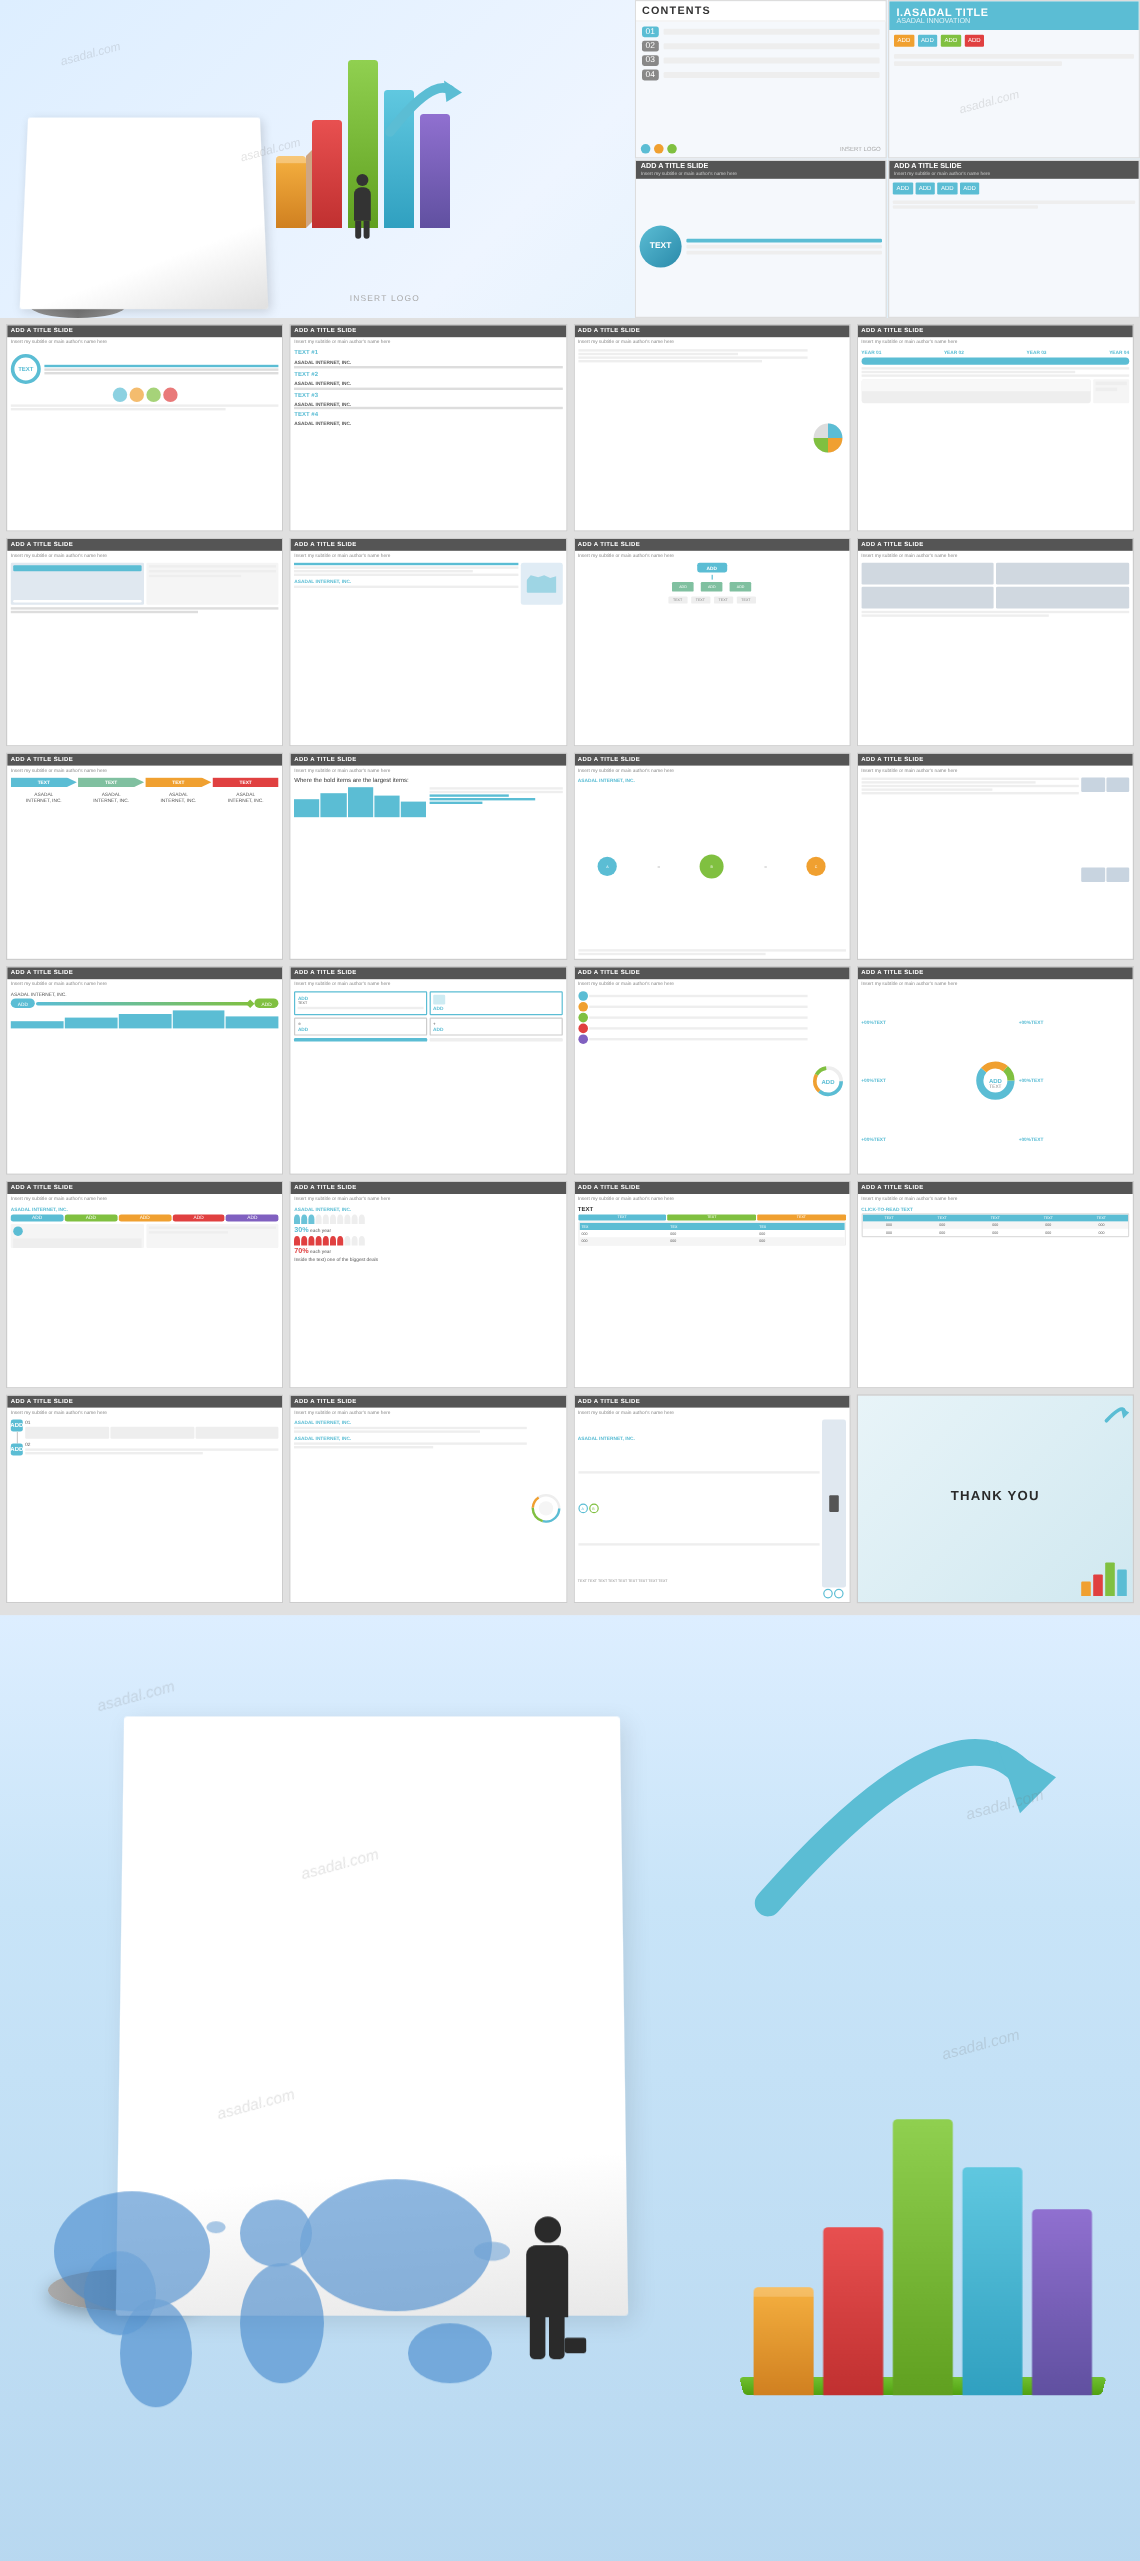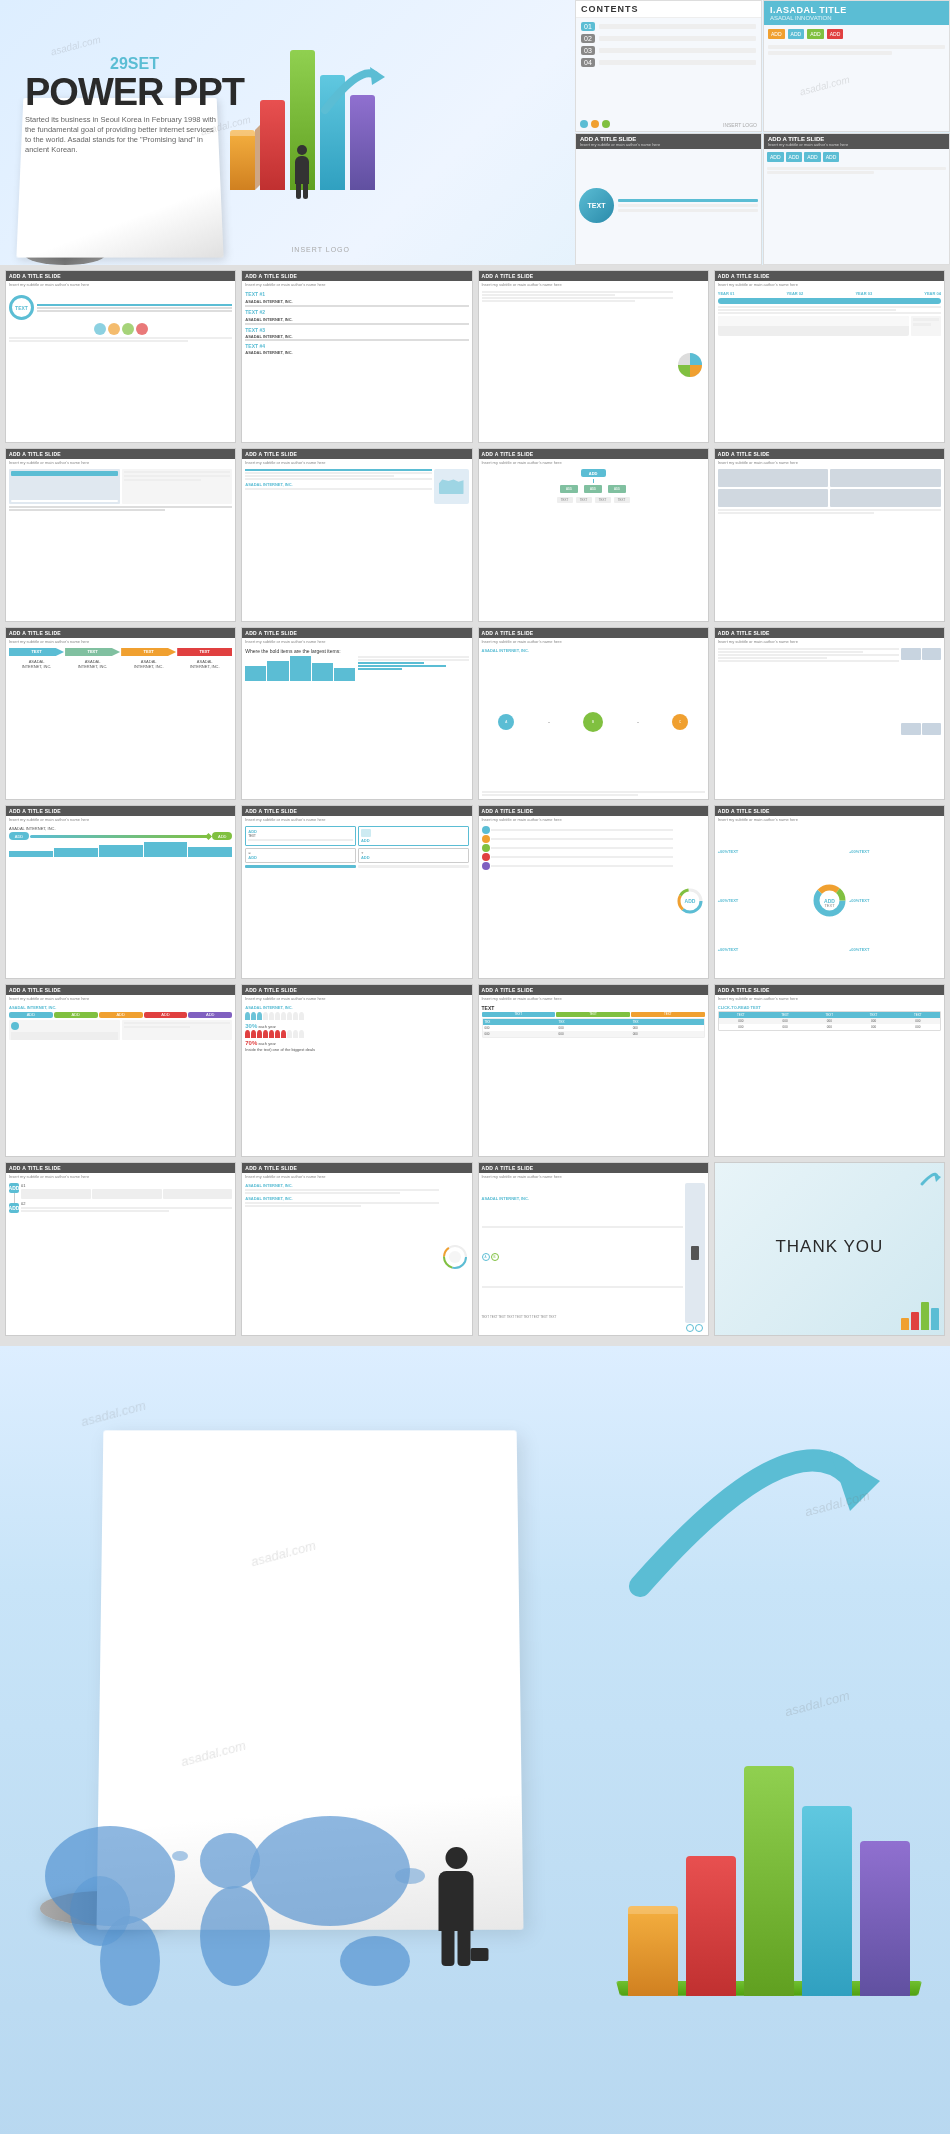--- a/index.html
+++ b/index.html
@@ -119,25 +119,20 @@
 
   <div style="position:absolute;left:0;top:0;width:370px;height:265px;overflow:hidden;">
 
     <div style="position:absolute;bottom:0;left:20px;width:220px;height:180px;z-index:2;">
 
       <div style="position:absolute;bottom:0;left:5px;width:80px;height:20px;background:linear-gradient(90deg,#999,#777,#999);border-radius:50%;"></div>
 
       <div style="position:absolute;bottom:10px;left:0;width:200px;height:160px;background:linear-gradient(160deg,#fff 70%,#e0e0e0 100%);border-radius:2px;box-shadow:2px 2px 8px rgba(0,0,0,0.15);transform:perspective(200px) rotateX(5deg);"></div>
     </div>
 
-    <div style="position:absolute;left:25px;top:55px;z-index:3;">
-      <div style="color:#5bbdd4;font-size:16px;font-weight:bold;text-align:center;">29SET</div>
-      <div style="font-size:38px;font-weight:900;color:#2a2a2a;line-height:1;letter-spacing:-1px;">POWER PPT</div>
-      <div style="font-size:7.5px;color:#666;margin-top:4px;max-width:195px;line-height:1.35;">Started its business in Seoul Korea in February 1998 with the fundamental goal of providing better internet services to the world. Asadal stands for the "Promising land" in ancient Korean.</div>
-    </div>
 
     <div style="position:absolute;bottom:12px;right:20px;font-size:7px;color:#aaa;letter-spacing:1px;z-index:3;">INSERT LOGO</div>
   </div>
 
   <div style="position:absolute;left:230px;top:50px;z-index:4;display:flex;align-items:flex-end;gap:5px;">
     <div style="width:25px;height:60px;background:linear-gradient(180deg,#f5b040,#d08020);border-radius:3px 3px 0 0;position:relative;">
       <div style="position:absolute;top:0;right:-5px;width:5px;height:100%;background:rgba(180,90,10,0.5);transform:skewY(-45deg);transform-origin:top left;"></div>
       <div style="position:absolute;top:0;left:0;width:100%;height:6px;background:rgba(255,255,255,0.3);"></div>
     </div>
     <div style="width:25px;height:90px;background:linear-gradient(180deg,#e85050,#c03030);border-radius:3px 3px 0 0;"></div>
@@ -155,21 +150,21 @@
 
   <div style="position:absolute;left:295px;top:145px;z-index:4;">
     <div style="width:10px;height:10px;background:#333;border-radius:50%;margin:0 auto;"></div>
     <div style="width:14px;height:28px;background:#333;margin:1px auto 0;border-radius:6px 6px 0 0;"></div>
     <div style="display:flex;gap:2px;justify-content:center;">
       <div style="width:5px;height:15px;background:#333;border-radius:0 0 3px 3px;"></div>
       <div style="width:5px;height:15px;background:#333;border-radius:0 0 3px 3px;"></div>
     </div>
   </div>
 
-  <div style="position:absolute;right:0;top:0;width:375px;height:265px;display:grid;grid-template-columns:1fr 1fr;grid-template-rows:1fr 1fr;gap:1px;overflow:hidden;">
+  <div style="position:absolute;right:0;top:0;width:421px;height:265px;display:grid;grid-template-columns:1fr 1fr;grid-template-rows:1fr 1fr;gap:1px;overflow:hidden;">
 
     <div style="background:#f5f8fc;border:1px solid #ddd;position:relative;overflow:hidden;">
       <div style="background:#fff;padding:3px 5px;border-bottom:1px solid #eee;">
         <div style="font-size:9px;font-weight:bold;color:#333;letter-spacing:1px;">CONTENTS</div>
       </div>
       <div style="padding:4px 5px;">
         <div style="display:flex;align-items:center;margin-bottom:3px;">
           <span style="background:#5bbdd4;color:#fff;font-size:7px;padding:1px 3px;border-radius:2px;margin-right:4px;">01</span>
           <div style="height:5px;background:#eee;flex:1;border-radius:1px;"></div>
         </div>
@@ -883,21 +878,21 @@
               <div style="width:8px;height:8px;border:1px solid #5bbdd4;border-radius:50%;"></div>
             </div>
           </div>
         </div>
       </div>
     </div>
 
     <div class="slide-thumb">
       <div class="slide-thumb-inner" style="background:linear-gradient(135deg,#e8f4f8,#d0e8f0);">
         <div style="flex:1;display:flex;flex-direction:column;align-items:center;justify-content:center;position:relative;padding:5px;">
-          <div style="font-size:17px;font-weight:400;color:#2a2a2a;letter-spacing:1px;margin-bottom:3px;">THANK YOU</div>
+          <div style="font-size:11px;font-weight:700;color:#2a2a2a;letter-spacing:1px;margin-bottom:3px;">THANK YOU</div>
 
           <div style="position:absolute;right:5px;bottom:5px;display:flex;align-items:flex-end;gap:2px;">
             <div style="width:8px;height:12px;background:#f0a030;border-radius:1px 1px 0 0;"></div>
             <div style="width:8px;height:18px;background:#e04040;border-radius:1px 1px 0 0;"></div>
             <div style="width:8px;height:28px;background:#80c040;border-radius:1px 1px 0 0;"></div>
             <div style="width:8px;height:22px;background:#5bbdd4;border-radius:1px 1px 0 0;"></div>
           </div>
 
           <div style="position:absolute;right:3px;top:5px;">
             <svg width="22" height="20" viewBox="0 0 22 20">

